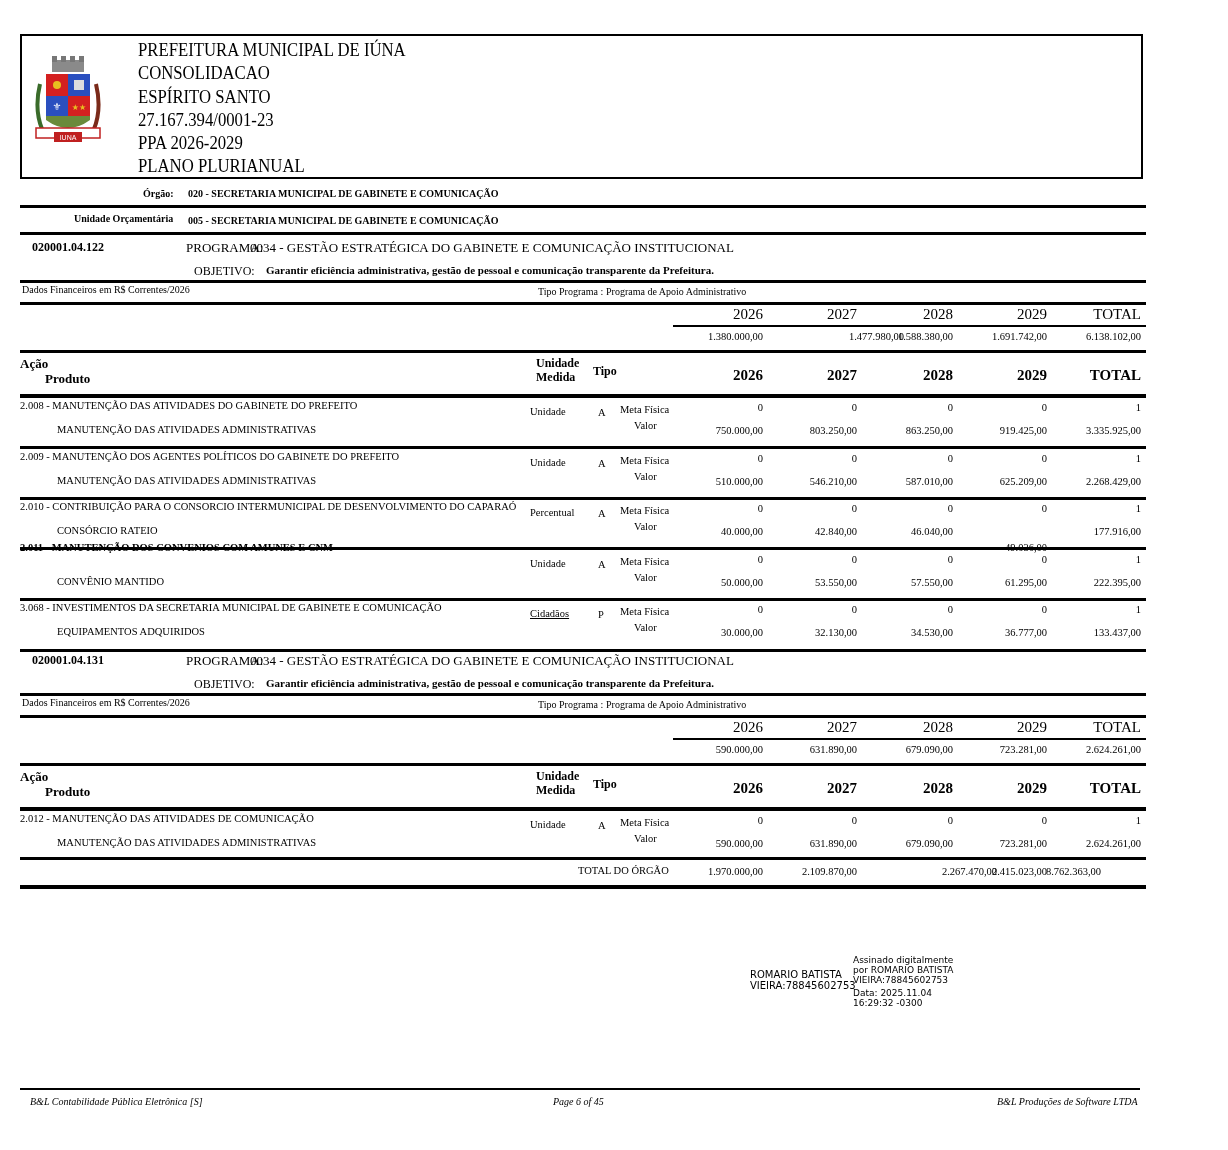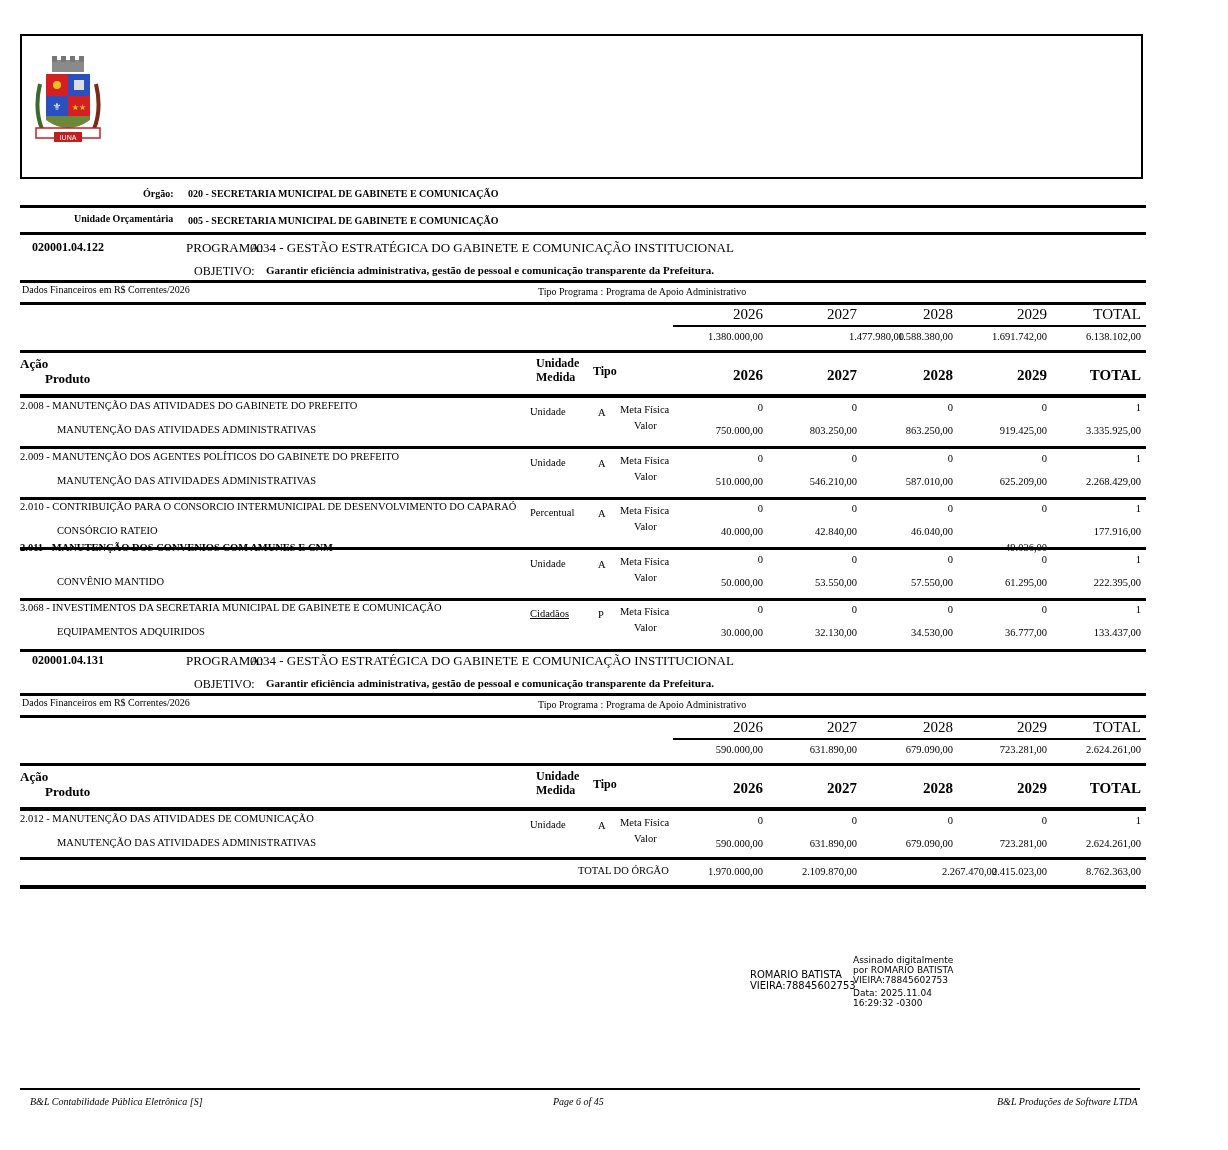--- a/index.html
+++ b/index.html
@@ -44,20 +44,28 @@
       <path d="M14 62 L58 62 L58 66 Q36 82 14 66 Z" fill="#6a8a3a"></path>
       <circle cx="25" cy="31" r="4" fill="#e8c020"></circle>
       <rect x="42" y="26" width="10" height="10" fill="#ddd"></rect>
       <text x="25" y="56" font-size="10" fill="#fff" text-anchor="middle">⚜</text>
       <text x="47" y="56" font-size="8" fill="#e8c020" text-anchor="middle">★★</text>
 
       <rect x="4" y="74" width="64" height="10" fill="#fff" stroke="#c02020" stroke-width="1.5"></rect>
       <rect x="22" y="78" width="28" height="10" fill="#c02020"></rect>
       <text x="36" y="86" font-size="7" fill="#fff" text-anchor="middle" font-family="Liberation Sans, sans-serif">IUNA</text>
     </svg>
+  </div>
+  <div class="abs hdr-lines">
+    <div>PREFEITURA MUNICIPAL DE IÚNA</div>
+    <div>CONSOLIDACAO</div>
+    <div>ESPÍRITO SANTO</div>
+    <div>27.167.394/0001-23</div>
+    <div>PPA 2026-2029</div>
+    <div>PLANO PLURIANUAL</div>
   </div>
 </div>
 
 <div class="rule" style="top:205px;height:3px;"></div>
 <div class="abs boldsm" style="left:143px;top:188px;font-size:10px;">Órgão:</div>
 <div class="abs boldsm" style="left:188px;top:188px;font-size:10px;">020 - SECRETARIA MUNICIPAL DE GABINETE E COMUNICAÇÃO</div>
 <div class="abs boldsm" style="left:74px;top:213px;font-size:10px;">Unidade Orçamentária</div>
 <div class="abs boldsm" style="left:188px;top:215px;font-size:10px;">005 - SECRETARIA MUNICIPAL DE GABINETE E COMUNICAÇÃO</div>
 <div class="rule" style="top:232px;height:3px;"></div>
 
@@ -251,21 +259,21 @@
     </div>
   </div>
 
 <div class="rule" style="top:857px;height:3px;"></div>
 <div class="lbl" style="left:578px;top:865px;">TOTAL DO ÓRGÃO</div>
 <div id="total-orgao-values">
     <div class="num" style="left:653px;width:110px;top:866px;">1.970.000,00</div>
     <div class="num" style="left:747px;width:110px;top:866px;">2.109.870,00</div>
     <div class="num" style="left:887px;width:110px;top:866px;text-align:right;">2.267.470,00</div>
     <div class="num" style="left:937px;width:110px;top:866px;">2.415.023,00</div>
-    <div class="num" style="left:1031px;width:110px;top:866px;">8.762.363,00</div>
+    <div class="num" style="left:991px;width:110px;top:866px;">8.762.363,00</div>
   </div>
 <div class="rule" style="top:885px;height:4px;"></div>
 
 <div class="abs sig" style="left:750px;top:969px;font-size:10px;line-height:11px;">
   <div>ROMARIO BATISTA</div>
   <div>VIEIRA:78845602753</div>
 </div>
 <div class="abs sig" style="left:853px;top:955px;">
   <div>Assinado digitalmente</div>
   <div>por ROMARIO BATISTA</div>

